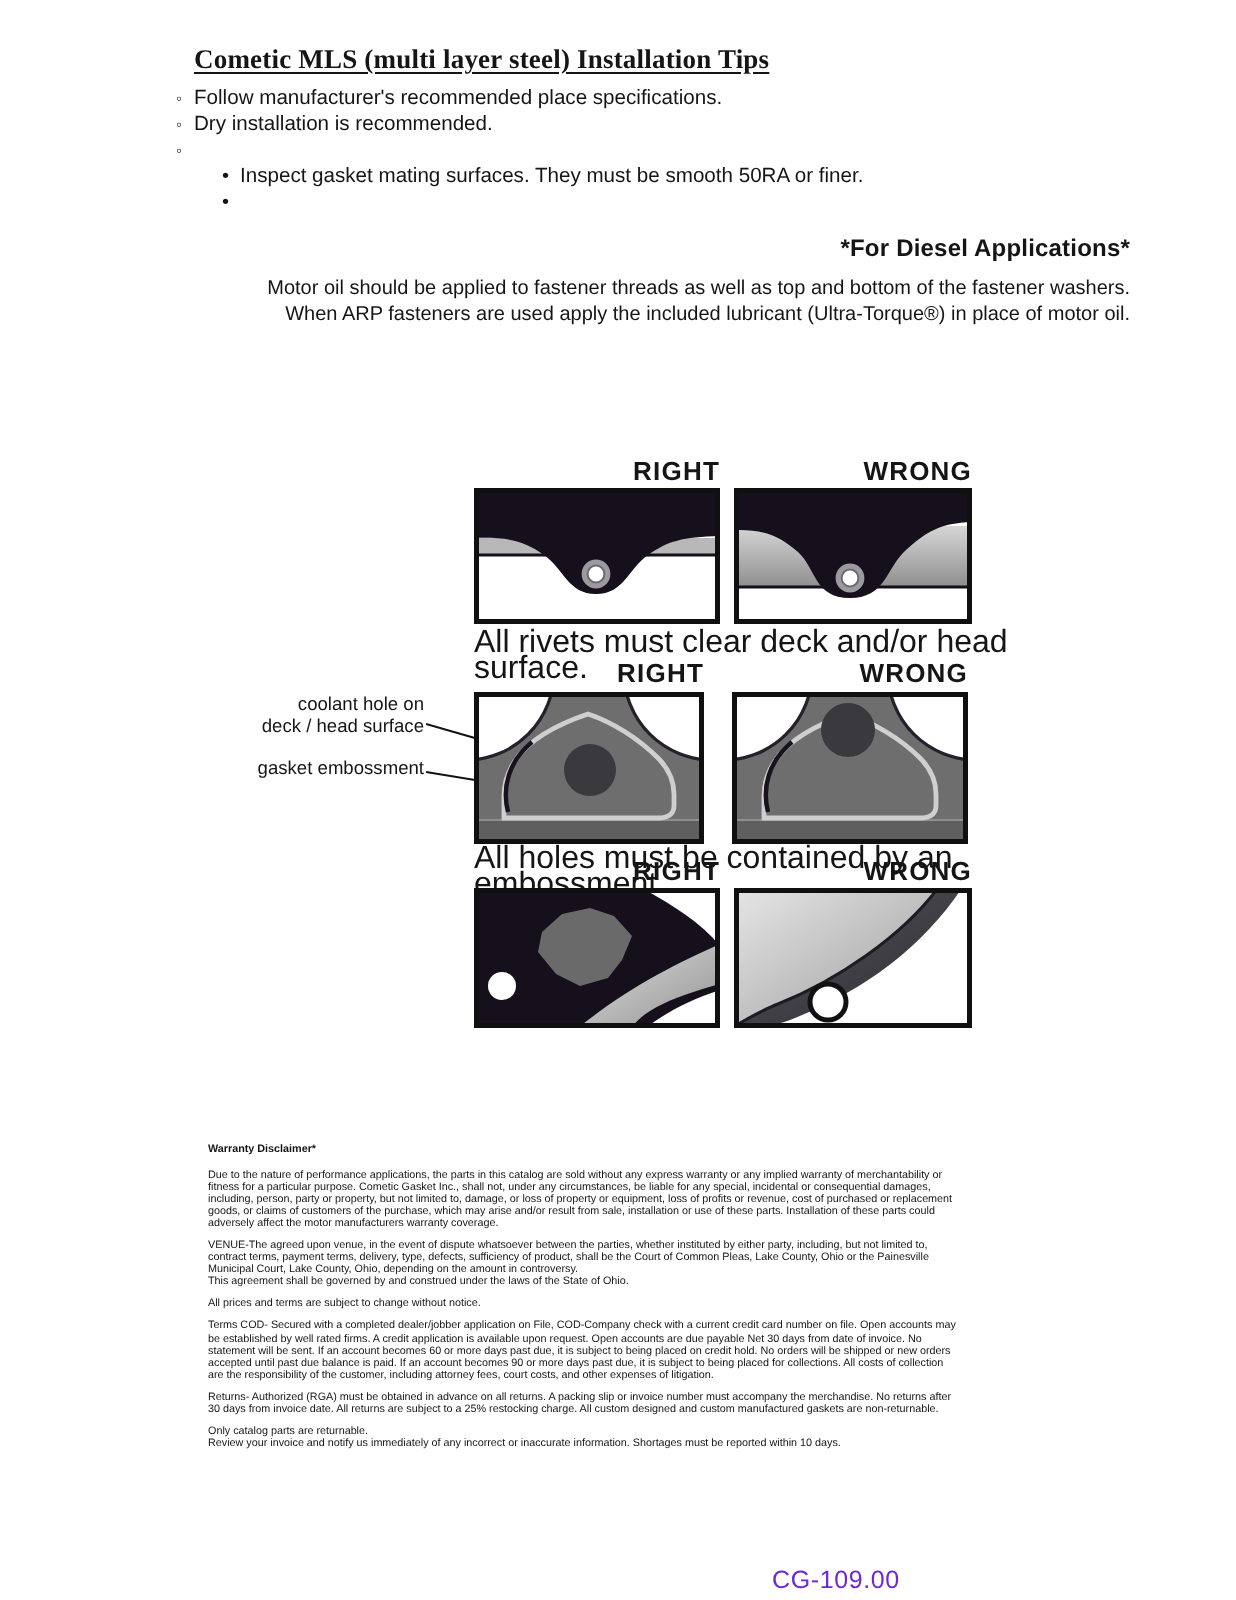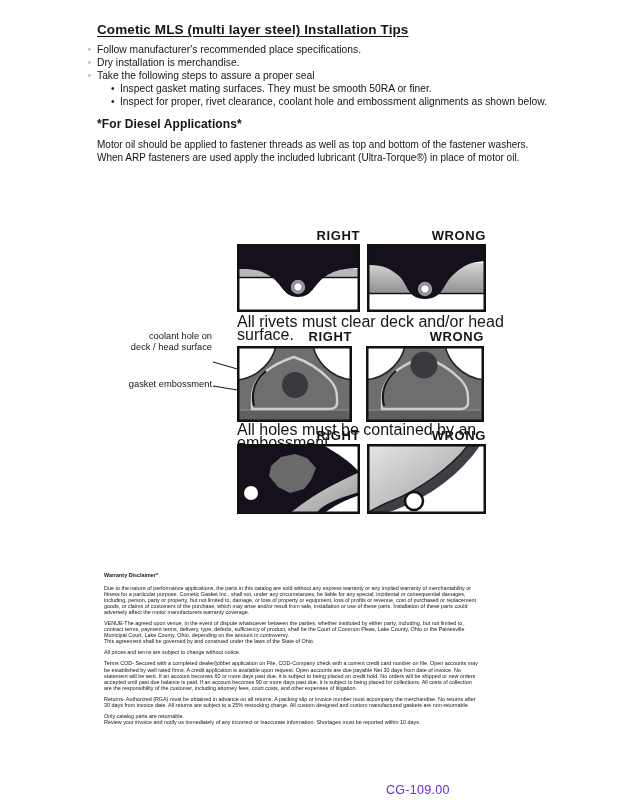--- a/index.html
+++ b/index.html
@@ -1,49 +1,49 @@
 <!DOCTYPE html>
 <html><head>
 <meta charset="utf-8">
 <style>
   html,body{margin:0;padding:0;background:#ffffff;}
   .page{position:relative;width:618px;height:800px;background:#fff;overflow:hidden;
         font-family:"Liberation Sans",sans-serif;color:#151515;}
   .abs{position:absolute;}
 
   .title{left:97px;top:22px;font-size:13.5px;font-weight:bold;letter-spacing:.1px;
-         text-decoration:underline;text-underline-offset:2px;}
+         text-decoration:underline;text-underline-offset:2px;font-family:Liberation Serif, serif;}
 
   .bullets{left:88px;top:43px;width:486px;font-size:10.3px;line-height:13px;}
   .bullet-row{display:flex;}
   .bullet-row .mk{flex:none;width:9px;font-size:8.5px;line-height:13px;}
   .bullet-row.sub{padding-left:23px;}
   .bullet-row.sub .mk{font-size:10px;}
 
-  .diesel{left:97px;top:117px;width:468px;}
+  .diesel{left:97px;top:117px;width:468px;text-align:right;}
   .diesel .h2{font-size:12px;font-weight:bold;letter-spacing:.1px;margin:0 0 7px;}
   .diesel p{font-size:10px;line-height:13.4px;margin:0 0 8.5px;white-space:pre-line;}
 
   .dlabel{font-size:13px;font-weight:bold;letter-spacing:.6px;text-align:right;}
   .lab-1l{left:237px;top:228px;width:123px;} .lab-1r{left:367px;top:228px;width:119px;}
   .lab-2l{left:237px;top:329px;width:115px;} .lab-2r{left:366px;top:329px;width:118px;}
   .lab-3l{left:237px;top:428px;width:123px;} .lab-3r{left:367px;top:428px;width:119px;}
 
   .box-1l{left:237px;top:244px;} .box-1r{left:367px;top:244px;}
   .box-2l{left:237px;top:346px;} .box-2r{left:366px;top:346px;}
   .box-3l{left:237px;top:444px;} .box-3r{left:367px;top:444px;}
   .dbox svg{display:block;}
 
   .caption{font-size:16px;line-height:12.6px;white-space:pre-line;}
   .cap-1{left:237px;top:316px;width:300px;}
   .cap-2{left:237px;top:424px;width:247px;}
   .cap-3{left:237px;top:518px;width:300px;}
 
   .callout{font-size:9.3px;line-height:10.8px;text-align:right;white-space:pre-line;}
-  .co-1{left:108px;top:331px;width:104px;}
+  .co-1{left:108px;top:347px;width:104px;}
   .co-2{left:108px;top:379px;width:104px;}
   .leader{left:213px;top:352px;}
 
   .disclaimer{left:104px;top:572px;width:417px;}
   .disclaimer .h3{font-size:5.4px;font-weight:bold;margin:0 0 6.5px;}
   .disclaimer p{font-size:5.4px;line-height:6.1px;margin:0 0 5px;white-space:pre-line;}
 
   .pagenum{left:386px;top:783px;font-size:12.5px;color:#6d28d9;letter-spacing:.3px;}
 </style>
 </head>
@@ -53,33 +53,31 @@
 
   <div class="abs title">Cometic MLS (multi layer steel) Installation Tips</div>
 
   <div class="abs bullets">
     <div class="bullet-row">
       <span class="mk">◦</span>
       <span>Follow manufacturer's recommended place specifications.</span>
     </div>
     <div class="bullet-row">
       <span class="mk">◦</span>
-      <span>Dry installation is merchandise.</span>
+      <span>Dry installation is recommended.</span>
     </div>
     <div class="bullet-row">
       <span class="mk">◦</span>
-      <span>Take the following steps to assure a proper seal</span>
     </div>
     <div class="bullet-row sub">
       <span class="mk">•</span>
       <span>Inspect gasket mating surfaces.  They must be smooth 50RA or finer.</span>
     </div>
     <div class="bullet-row sub">
       <span class="mk">•</span>
-      <span>Inspect for proper, rivet clearance, coolant hole and embossment alignments as shown below.</span>
     </div>
   </div>
 
   <div class="abs diesel">
     <div class="h2">*For Diesel Applications*</div>
     <p>Motor oil should be applied to fastener threads as well as top and bottom of the fastener washers.
 When ARP fasteners are used apply the included lubricant (Ultra-Torque®) in place of motor oil.</p>
   </div>
 
   <div class="abs dlabel lab-1l">RIGHT</div>

